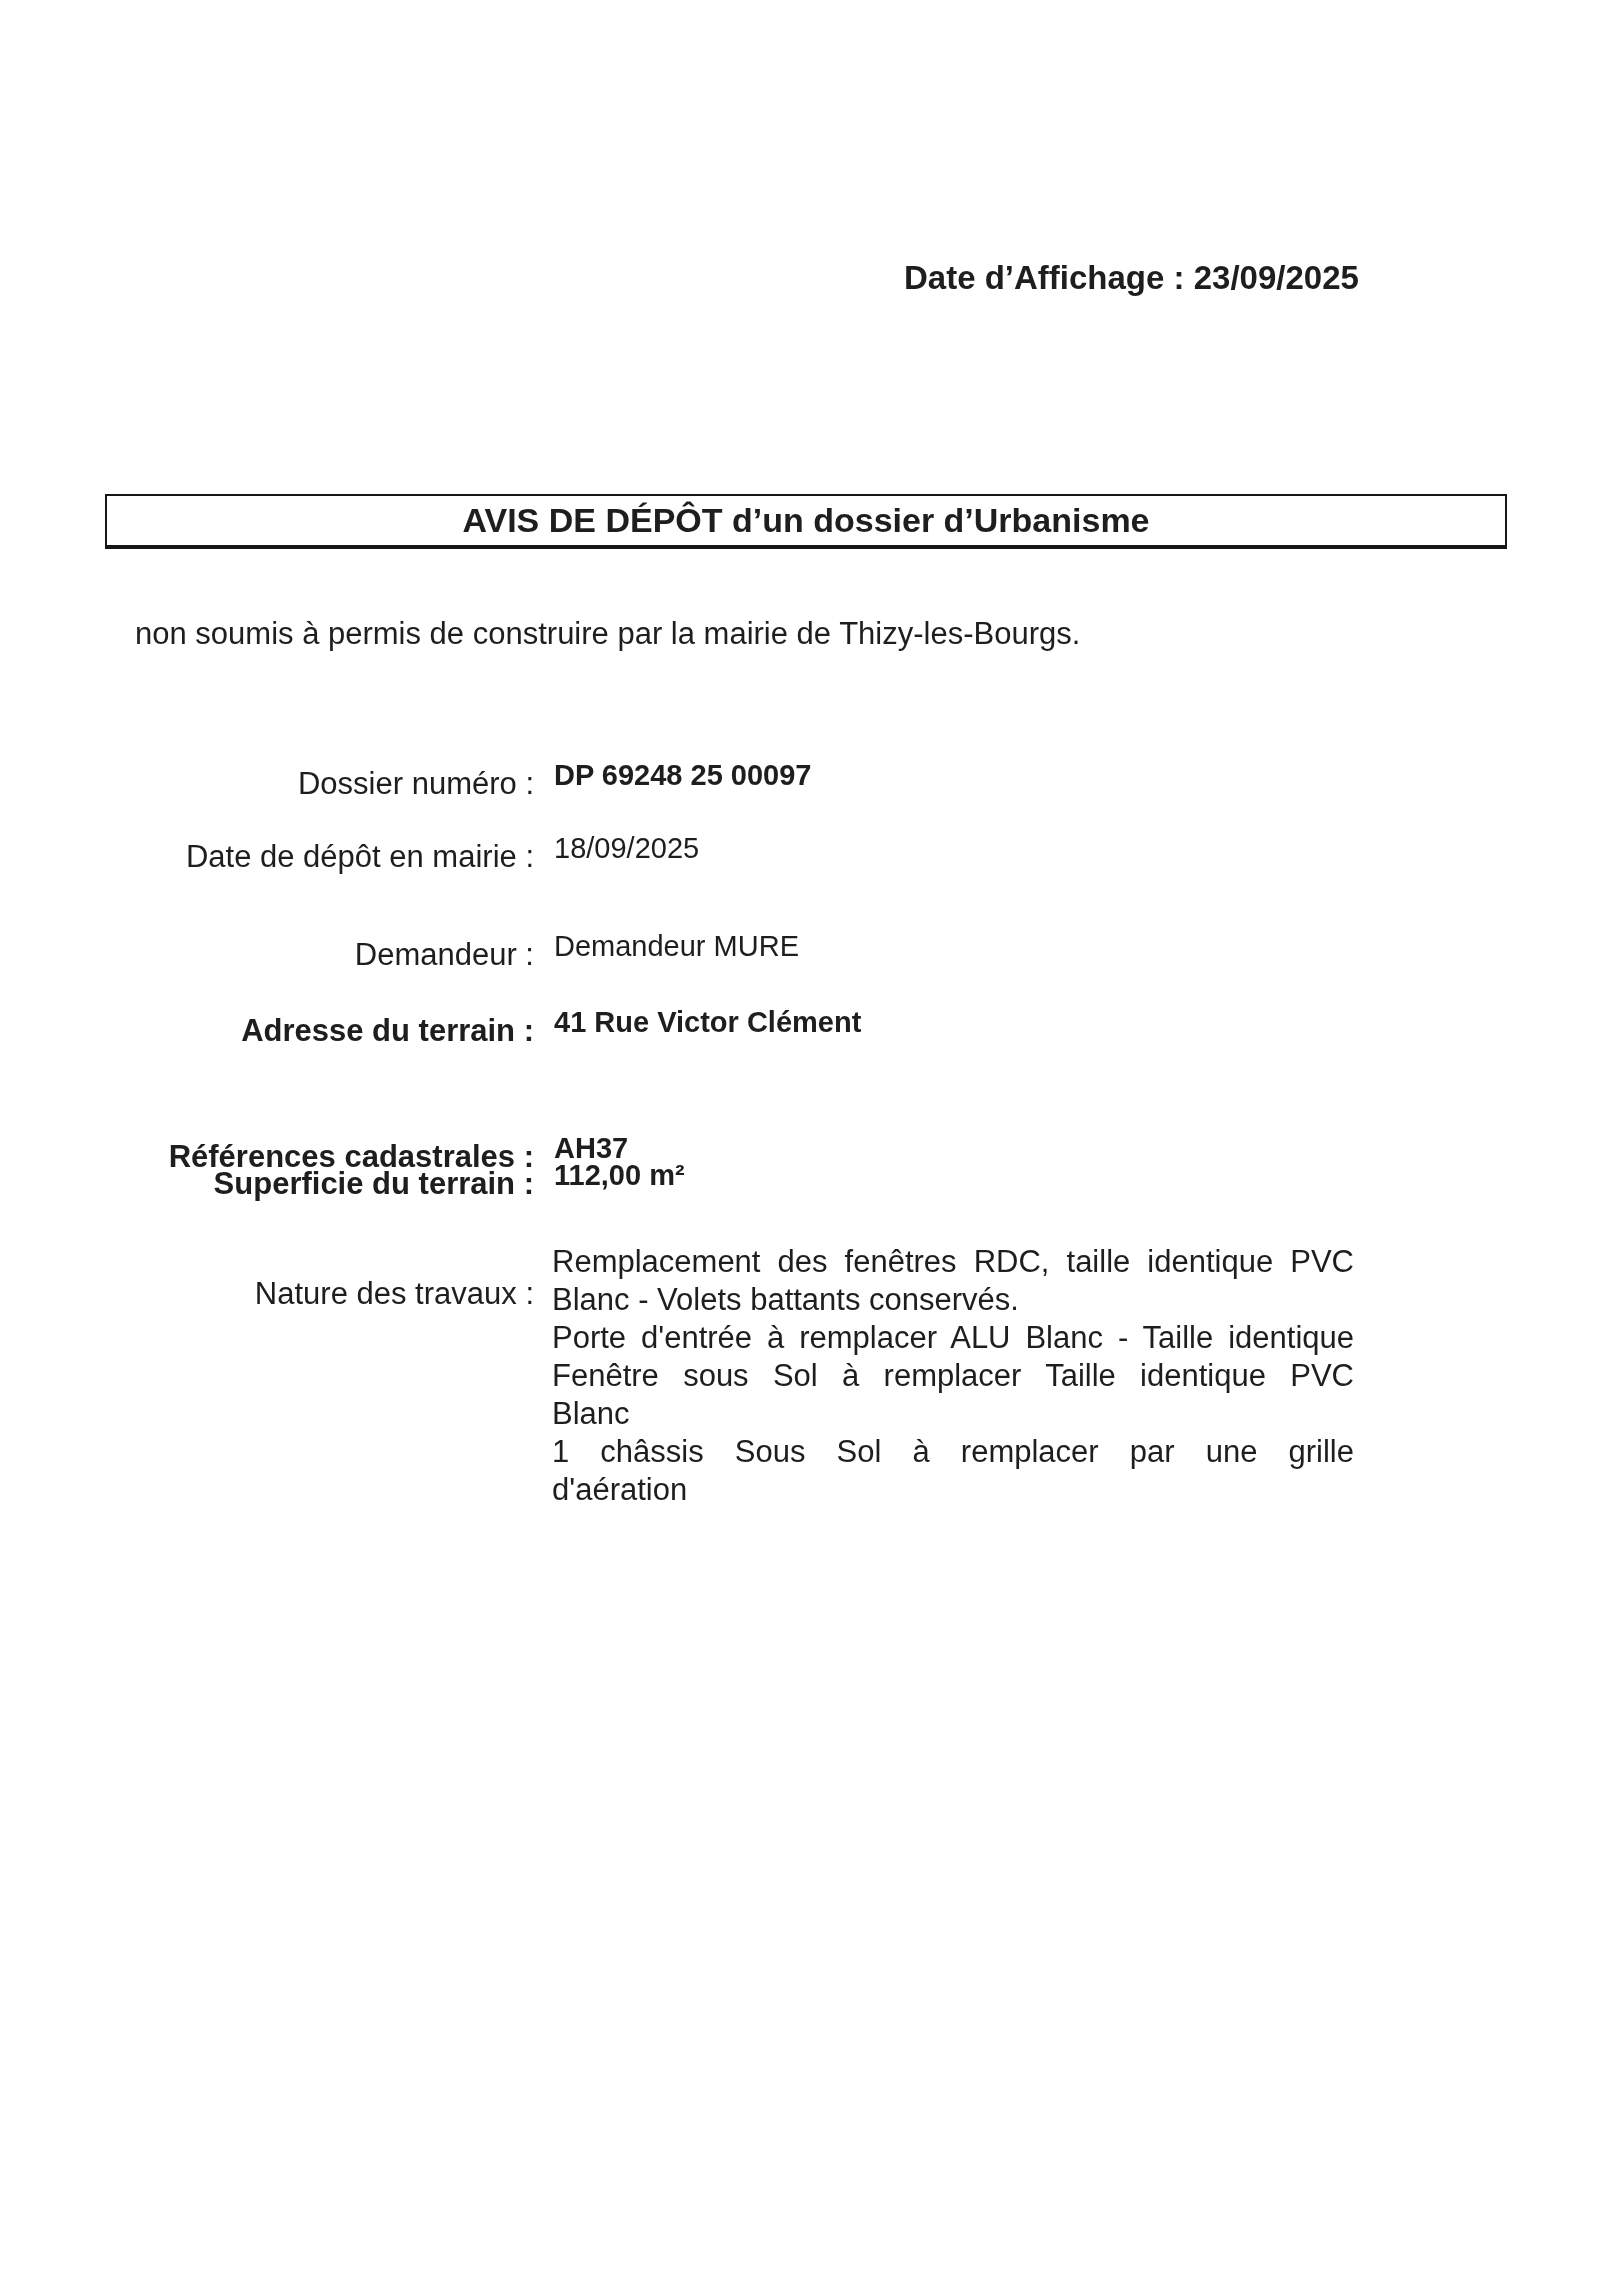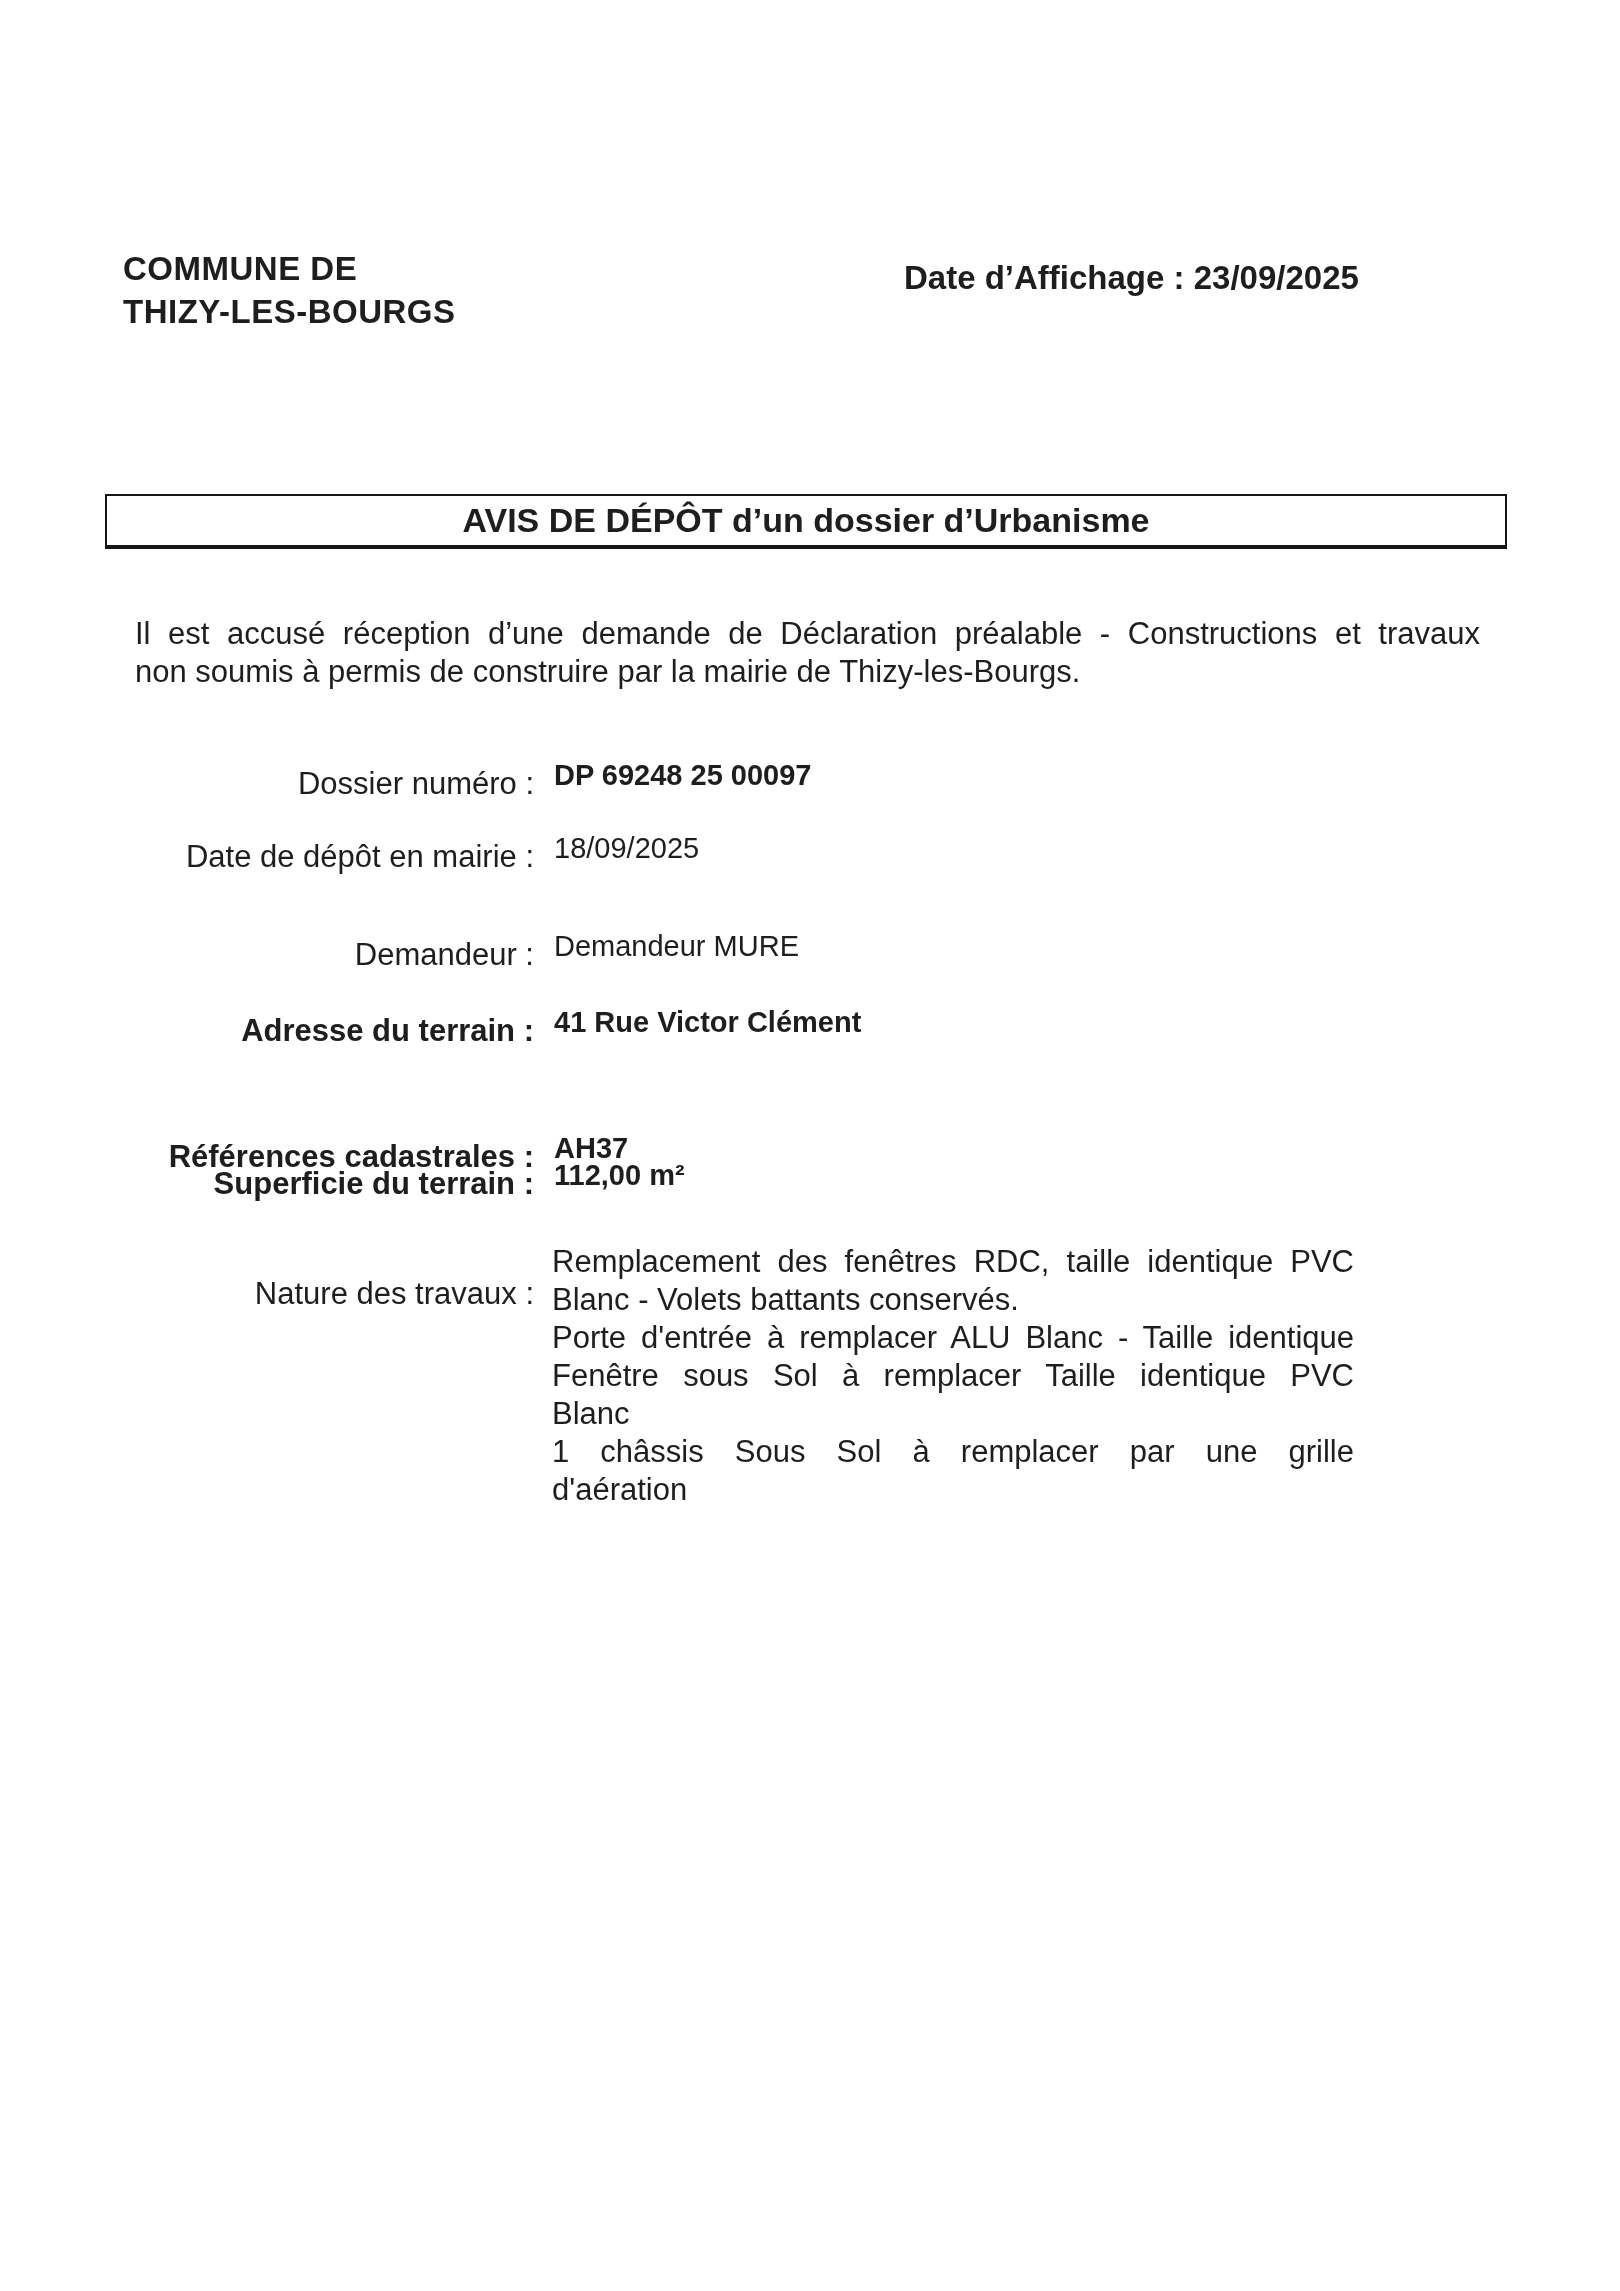--- a/index.html
+++ b/index.html
@@ -80,32 +80,27 @@
     width: 802px;
     font-size: 31px; line-height: 38px;
   }
   .nature-line { height: 38px; }
 </style>
 </head>
 <body>
 
 <div class="page">
 
-  <div class="abs commune">
-    <div>COMMUNE DE</div>
-    <div>THIZY-LES-BOURGS</div>
-  </div>
   <div class="abs date-affichage">Date d’Affichage : 23/09/2025</div>
 
   <div class="abs title-box">
     <div class="title-text">AVIS DE DÉPÔT d’un dossier d’Urbanisme</div>
   </div>
 
   <div class="abs intro">
-    <div class="jl">Il est accusé réception d’une demande de Déclaration préalable - Constructions et travaux</div>
     <div>non soumis à permis de construire par la mairie de Thizy-les-Bourgs.</div>
   </div>
 
   <div class="abs field-label row-0">Dossier numéro :</div>
   <div class="abs field-value row-0 bold">DP 69248 25 00097</div>
 
   <div class="abs field-label row-1">Date de dépôt en mairie :</div>
   <div class="abs field-value row-1">18/09/2025</div>
 
   <div class="abs field-label row-2">Demandeur :</div>

